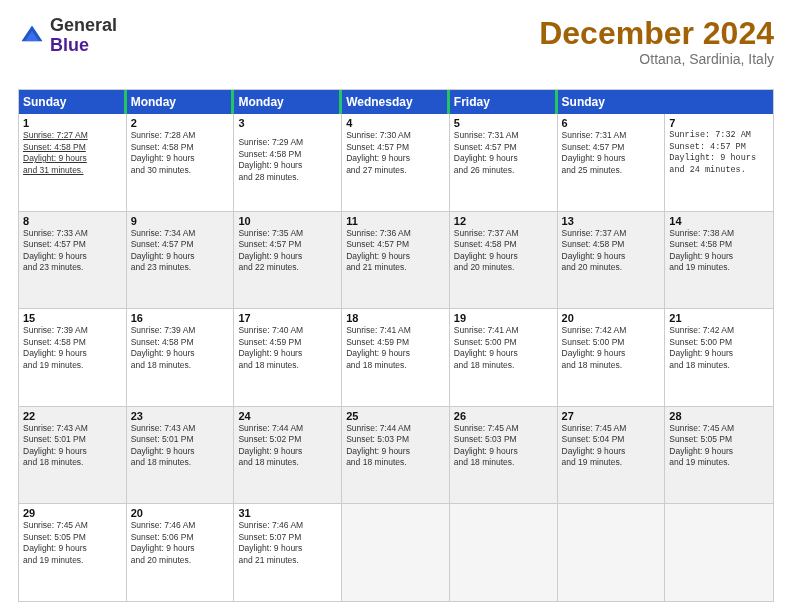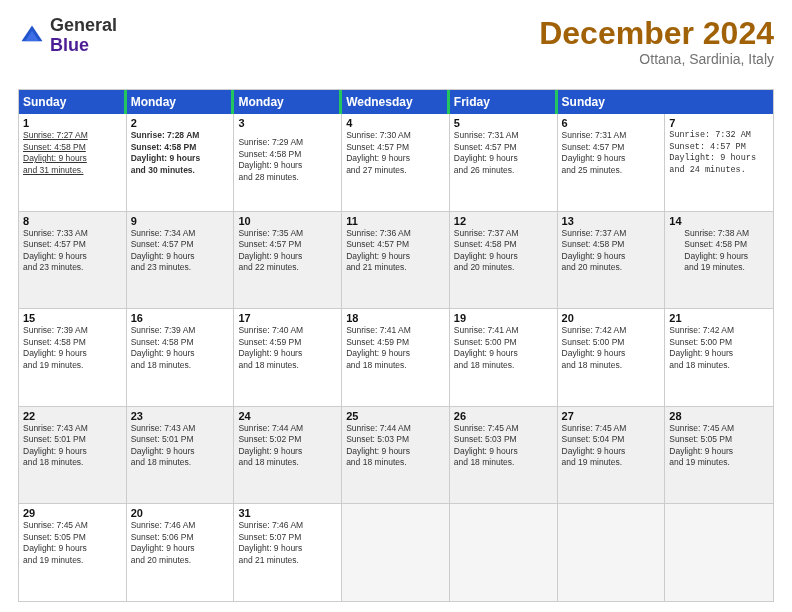--- a/index.html
+++ b/index.html
@@ -144,21 +144,21 @@
     <div class="cal-row">
           <div class="cal-cell">
             <span class="day-num">1</span>
             <div class="cell-text" style="white-space: pre-line; text-decoration: underline;">Sunrise: 7:27 AM
 Sunset: 4:58 PM
 Daylight: 9 hours
 and 31 minutes.</div>
           </div>
           <div class="cal-cell">
             <span class="day-num">2</span>
-            <div class="cell-text" style="white-space: pre-line; font-weight: bold;">Sunrise: 7:28 AM
+            <div class="cell-text" style="white-space: pre-line;">Sunrise: 7:28 AM
 Sunset: 4:58 PM
 Daylight: 9 hours
 and 30 minutes.</div>
           </div>
           <div class="cal-cell">
             <span class="day-num">3</span>
             <div class="cell-text" style="white-space: pre-line; margin-top: 8px;">Sunrise: 7:29 AM
 Sunset: 4:58 PM
 Daylight: 9 hours
 and 28 minutes.</div>
@@ -230,21 +230,21 @@
           </div>
           <div class="cal-cell shaded">
             <span class="day-num">13</span>
             <div class="cell-text" style="white-space: pre-line;">Sunrise: 7:37 AM
 Sunset: 4:58 PM
 Daylight: 9 hours
 and 20 minutes.</div>
           </div>
           <div class="cal-cell shaded">
             <span class="day-num">14</span>
-            <div class="cell-text" style="white-space: pre-line; margin-left: 15px;">Sunrise: 7:38 AM
+            <div class="cell-text" style="white-space: pre-line;">Sunrise: 7:38 AM
 Sunset: 4:58 PM
 Daylight: 9 hours
 and 19 minutes.</div>
           </div>
         </div>
         <div class="cal-row">
           <div class="cal-cell">
             <span class="day-num">15</span>
             <div class="cell-text" style="white-space: pre-line;">Sunrise: 7:39 AM
 Sunset: 4:58 PM

